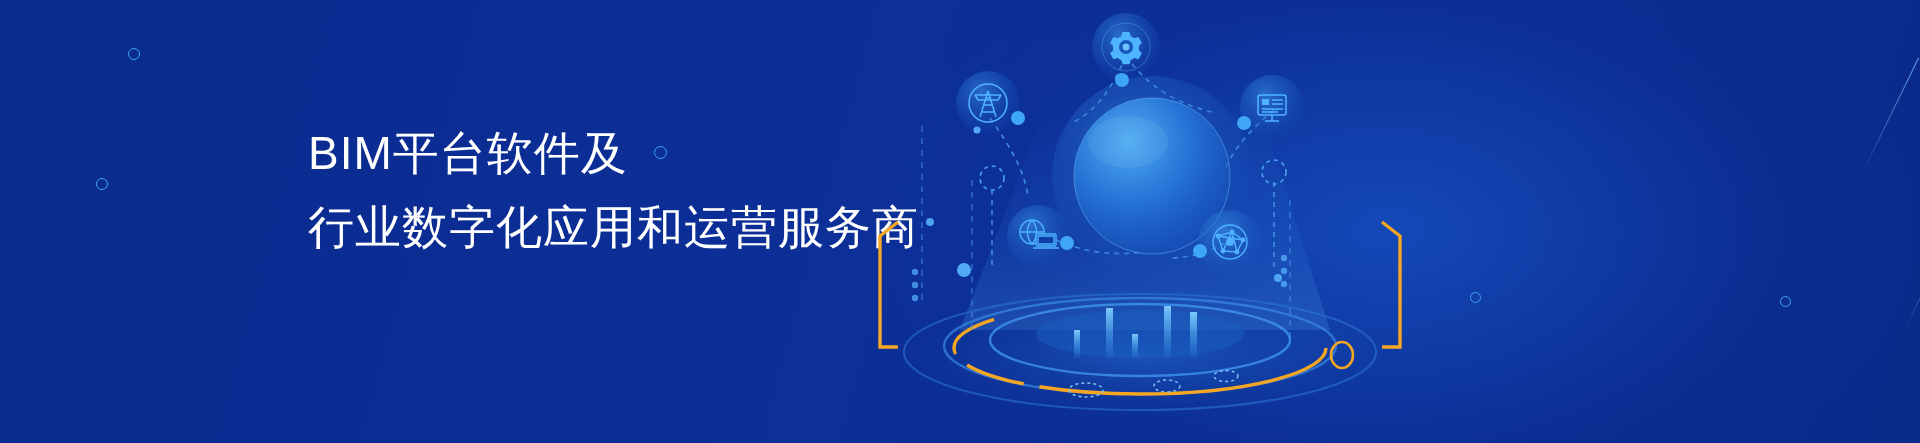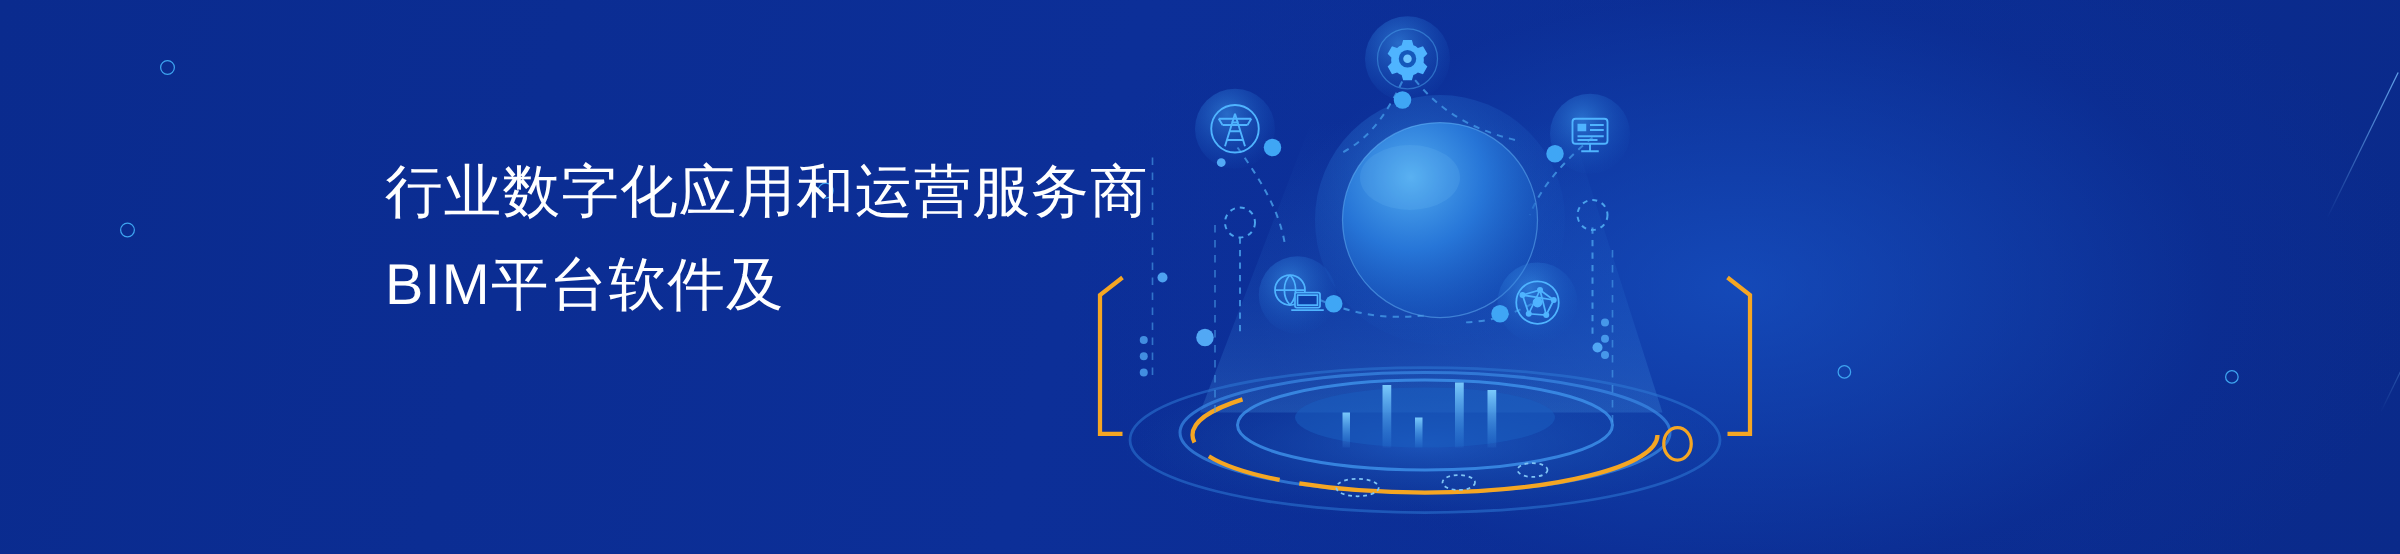--- a/index.html
+++ b/index.html
@@ -76,22 +76,22 @@
     <div class="streak" style="left:1905px; top:330px; width:1.4px; height:120px; transform:rotate(206deg);"></div>
 
     <div class="dot-o" style="left:128px; top:48px; width:10px; height:10px;"></div>
     <div class="dot-o" style="left:96px; top:178px; width:10px; height:10px;"></div>
     <div class="dot-o" style="left:654px; top:146px; width:11px; height:11px;"></div>
     <div class="dot-o" style="left:1470px; top:292px; width:9px; height:9px;"></div>
     <div class="dot-o" style="left:1780px; top:296px; width:9px; height:9px;"></div>
   </div>
 
   <div class="headline">
+    <div class="line">BIM平台软件及</div>
     <div class="line">行业数字化应用和运营服务商</div>
-    <div class="line">BIM平台软件及</div>
   </div>
 
   <div class="illo">
     <svg width="560" height="443" viewBox="0 0 560 443" xmlns="http://www.w3.org/2000/svg">
       <defs>
         <radialGradient id="sphereGrad" cx="35%" cy="28%" r="78%">
           <stop offset="0%" stop-color="#55b0f2" stop-opacity="0.95"></stop>
           <stop offset="48%" stop-color="#2a7fe0" stop-opacity="0.80"></stop>
           <stop offset="100%" stop-color="#1450b8" stop-opacity="0.45"></stop>
         </radialGradient>

